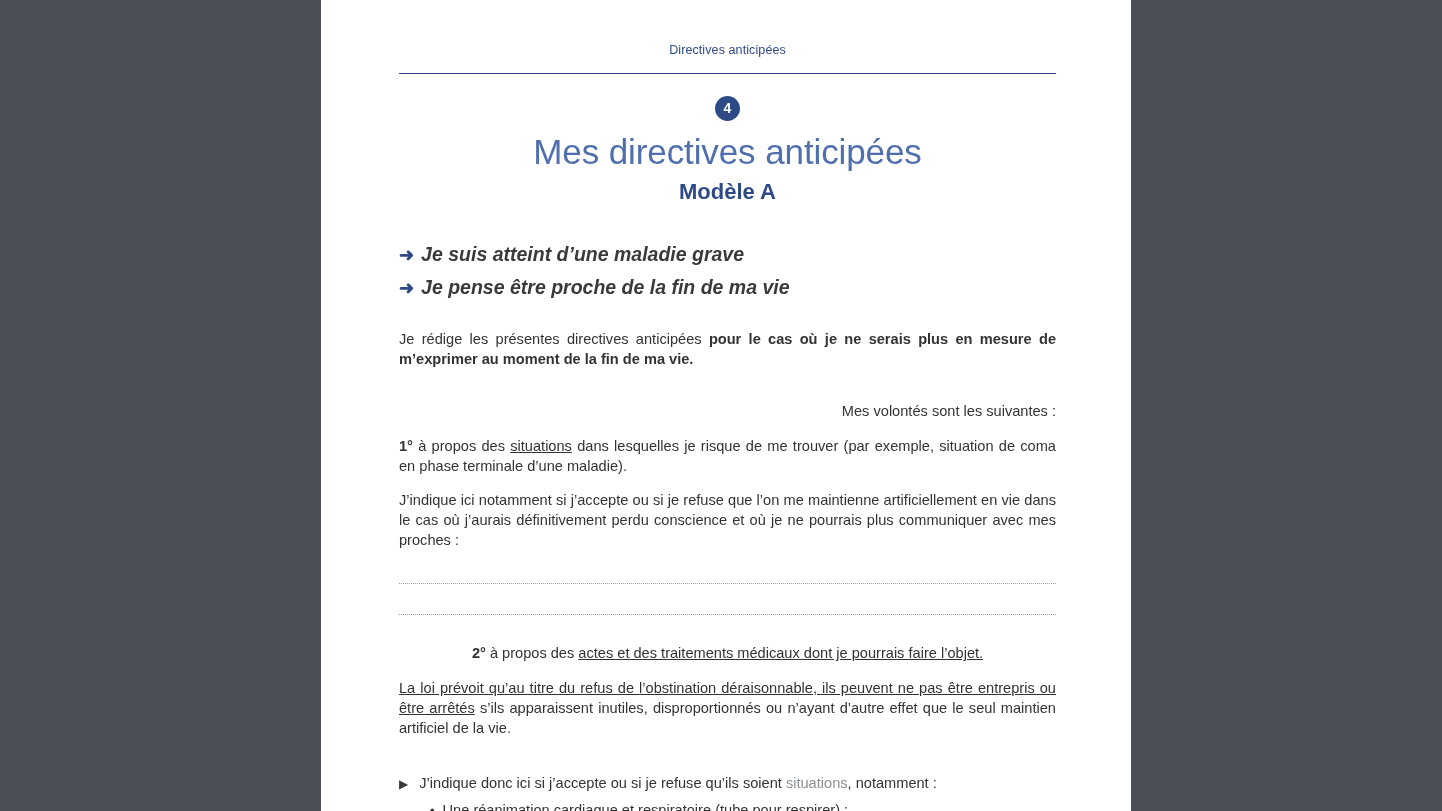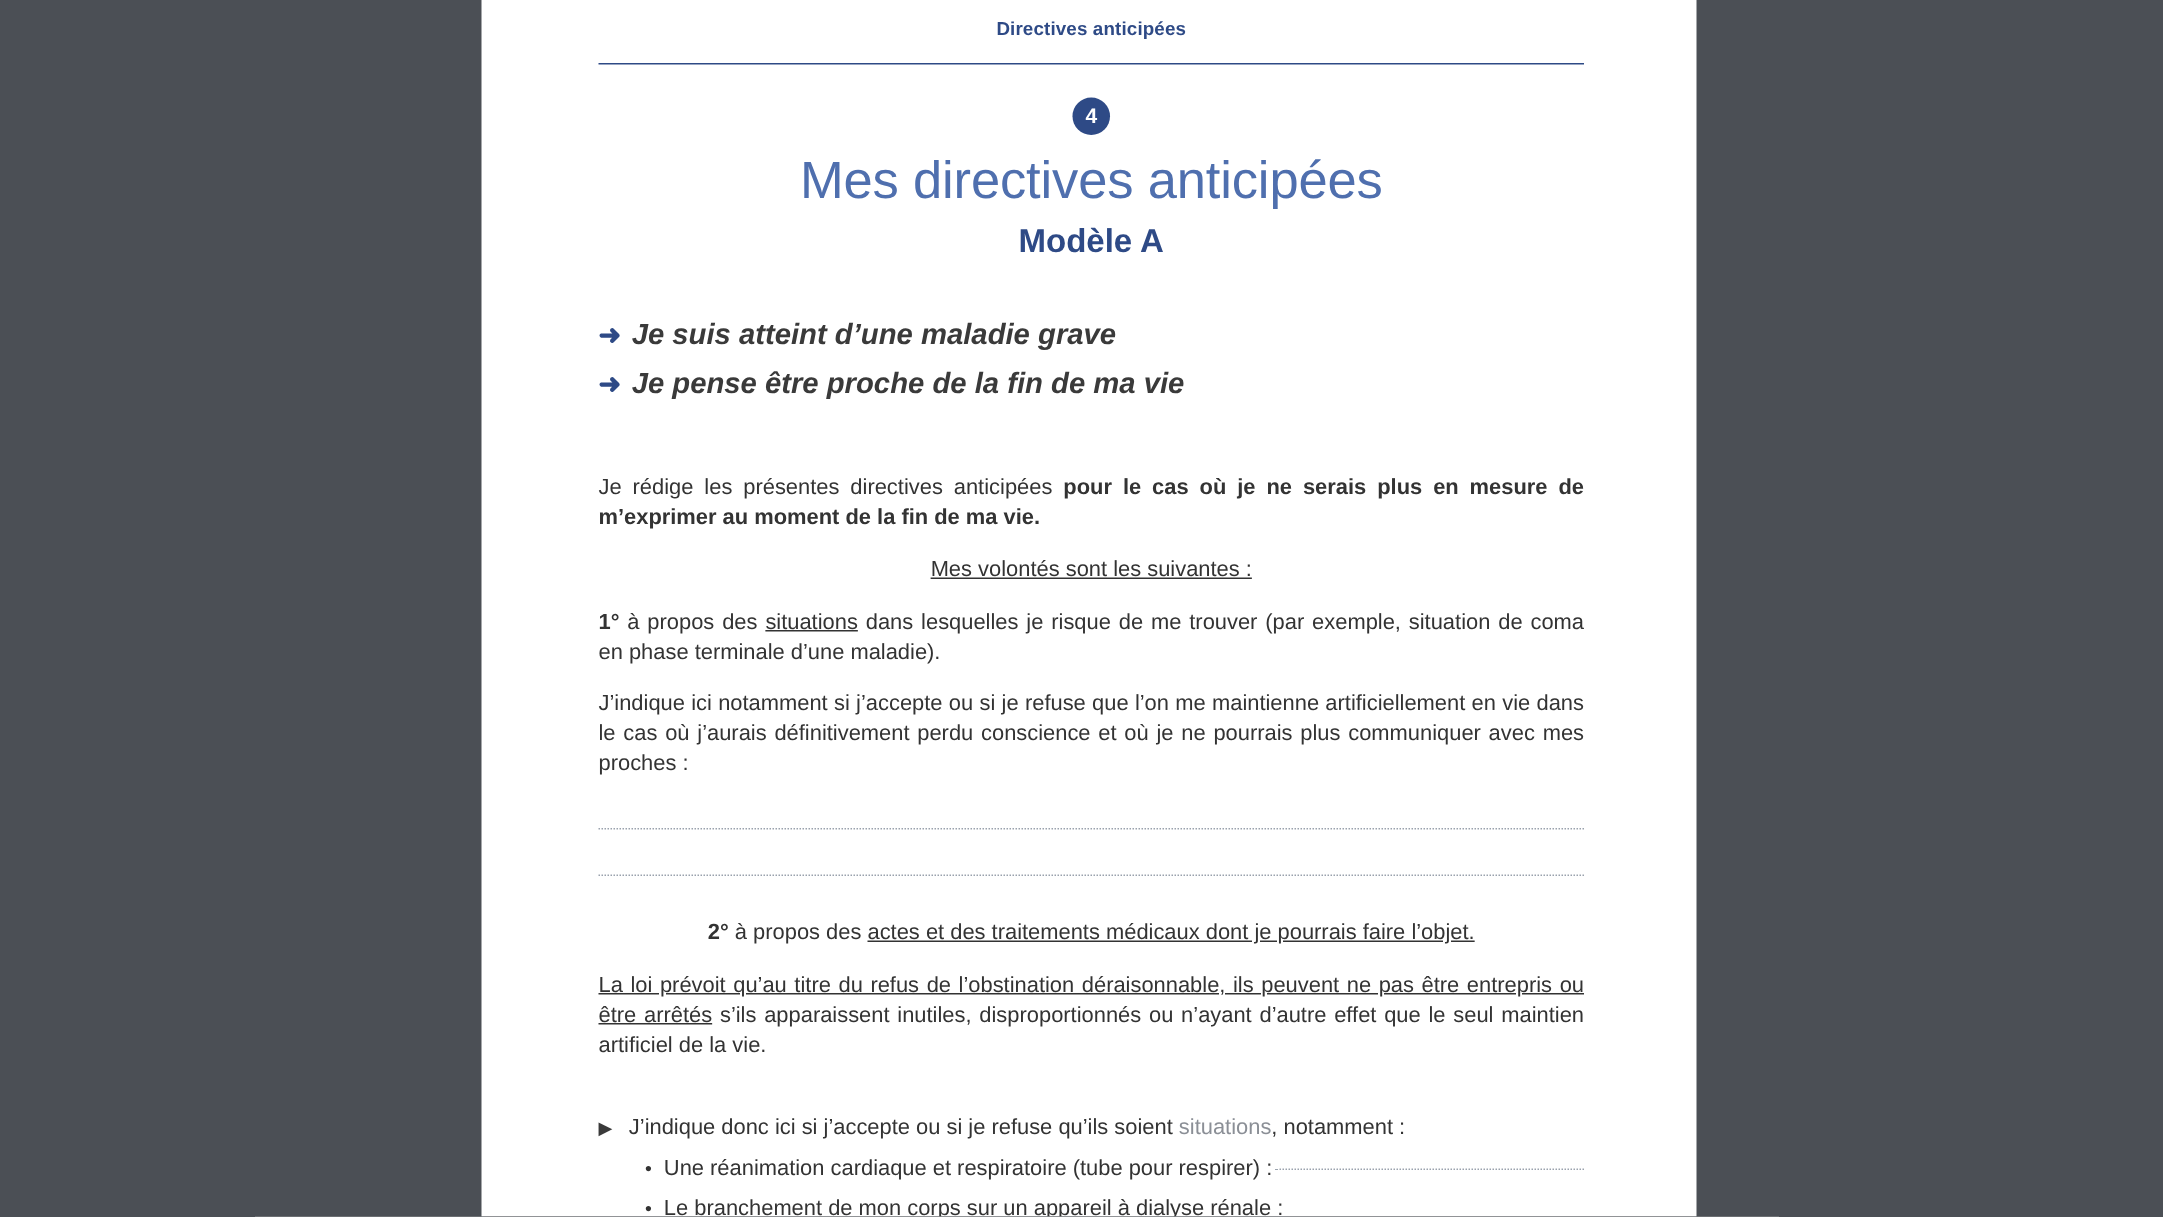--- a/index.html
+++ b/index.html
@@ -30,23 +30,23 @@
   }
   .page-inner {
     position: absolute;
     left: 78px;
     top: 0;
     width: 657px;
   }
   .running-head {
     text-align: center;
     font-size: 12.5px;
-    font-weight: bold;
+    font-weight: normal;
     color: #2e4a86;
-    padding-top: 12px;
+    padding-top: 43px;
     letter-spacing: 0.1px;
   }
   .head-rule {
     margin-top: 16px;
     border-bottom: 1px solid #2e4a86;
     width: 100%;
   }
   .section-badge {
     margin: 22px auto 0 auto;
     width: 25px;
@@ -93,22 +93,22 @@
     margin-right: 7px;
     font-size: 18px;
   }
   .body-text {
     font-size: 14.6px;
     color: #333333;
     line-height: 1.37;
     text-align: justify;
     margin-top: 0;
   }
-  .p-intro { margin-top: 48px; }
-  .p-volontes { margin-top: 15px; text-align: center; text-decoration: underline; }
+  .p-intro { margin-top: 31px; }
+  .p-volontes { margin-top: 32px; text-align: right; }
   .p-item1 { margin-top: 11px; }
   .p-indique { margin-top: 11px; }
   .p-item2 { margin-top: 29px; text-align: center; }
   .p-loi { margin-top: 10px; }
   strong { font-weight: bold; }
   .u { text-decoration: underline; }
   .dotted-line {
     border-bottom: 1.5px dotted #9aa2ad;
     height: 0;
     margin-top: 30px;

